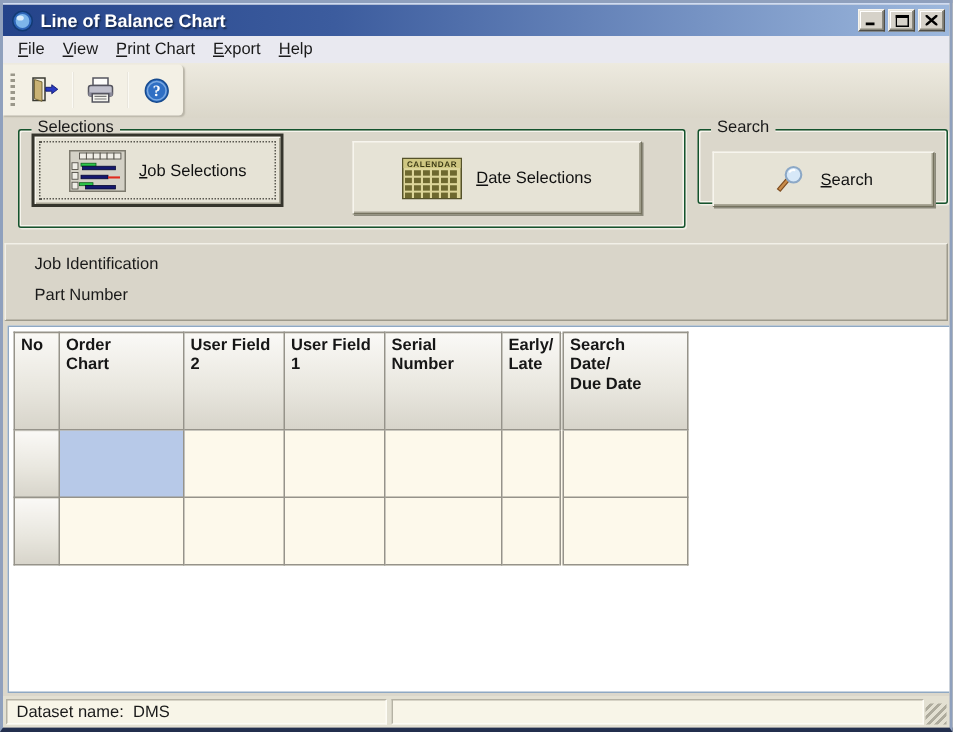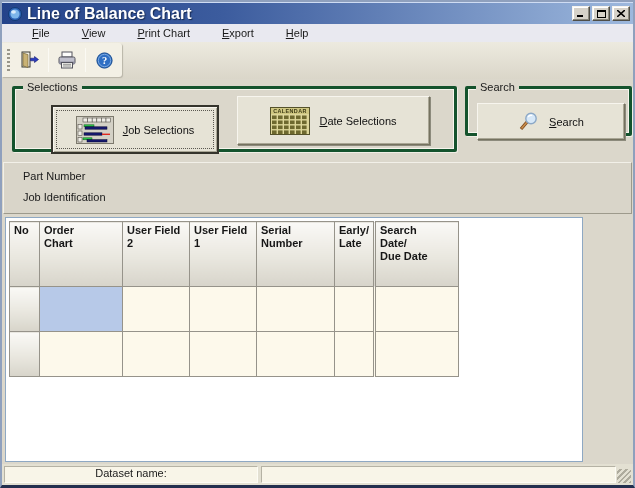--- a/index.html
+++ b/index.html
@@ -6,86 +6,86 @@
   body { font-family:"Liberation Sans", sans-serif; font-size:11px; color:#1a1a1a; background:#9a9a9a; }
 
   .window { position:relative; width:635px; height:488px; overflow:hidden;
     border:2px solid #8fa0bd; border-bottom:3px solid #232f4e; background:#dbd7cb; }
 
   
   .titlebar { position:absolute; left:0; right:0; top:0; height:22px;
     background:linear-gradient(to right,#24438a,#3c5c9e 35%,#9db8dd);
     border-top:1px solid #cfdcf3; display:flex; align-items:center; padding:0 3px; }
   .titlebar .app-icon { width:16px; height:16px; margin:0 4px 0 2px; flex:0 0 auto; }
-  .titlebar .title { color:#fff; font-weight:bold; font-size:16px; text-shadow:1px 1px 1px #16294f; flex:1 1 auto; white-space:nowrap; }
+  .titlebar .title { color:#fff; font-weight:bold; font-size:12px; text-shadow:1px 1px 1px #16294f; flex:1 1 auto; white-space:nowrap; }
   .winbtn { width:18px; height:15px; margin-left:2px; background:#d6d2c9;
     border:1px solid; border-color:#f6f4ee #4f4e47 #4f4e47 #f6f4ee;
     box-shadow:inset -1px -1px 0 #8b897e, inset 1px 1px 0 #fff;
     display:flex; align-items:center; justify-content:center; padding:0; cursor:pointer; }
   .winbtn svg { display:block; }
 
   
   .menubar { position:absolute; left:0; right:0; top:22px; height:18px; background:#e9e9f0;
     display:flex; align-items:center; padding-left:4px; }
-  .menu-item { padding:2px 6px; cursor:default; white-space:nowrap;margin-left:20px; }
+  .menu-item { padding:2px 6px; cursor:default; white-space:nowrap; }
   .ul { text-decoration:underline; }
 
   
   .toolbar { position:absolute; left:0; right:0; top:40px; height:37px;
     background:linear-gradient(#edeadf,#dad6c9); }
   .tb-band { position:absolute; left:0; top:1px; height:34px; width:120px;
     background:#f3f0e5; border-radius:0 3px 3px 0; box-shadow:1px 1px 1px #b9b5a8;
     display:flex; align-items:center; }
   .tb-grip { width:3px; height:22px; margin:0 6px 0 5px;
     background:repeating-linear-gradient(to bottom,#9a978a 0 2px,transparent 2px 4px); }
   .tb-btn { width:28px; height:26px; background:transparent; border:none; display:flex;
     align-items:center; justify-content:center; cursor:pointer; padding:0; }
   .tb-sep { width:1px; height:24px; background:#b9b6a8; border-right:1px solid #fbfaf4; margin:0 4px; }
 
   
   .main { position:absolute; left:0; right:0; top:77px; bottom:21px; background:#dbd7cb; }
 
-  .groupbox { position:absolute; border:3px solid #14532d; border-radius:2px;
+  .groupbox { position:absolute; border:1px solid #14532d; border-radius:2px;
     box-shadow:inset 1px 1px 0 #f7f5ee, inset -1px -1px 0 #f7f5ee, 1px 1px 0 #f0eee5; }
   .gb-label { position:absolute; top:-8px; left:8px; background:#dbd7cb; padding:0 4px; }
   .gb-selections { left:10px; top:7px; width:445px; height:66px; }
   .gb-search { left:463px; top:7px; width:167px; height:50px; }
 
   .big-btn { position:absolute; display:flex; align-items:center; justify-content:center; gap:9px;
     background:#e6e3d6; cursor:pointer; font-family:inherit; font-size:11px; color:#111;
     border:1px solid; border-color:#f7f5ee #75725f #75725f #f7f5ee;
     box-shadow:inset -1px -1px 0 #a9a695, 1px 1px 0 #8c8a7c; }
   .big-btn.focused { border:2px solid #35342c; box-shadow:inset 1px 1px 0 #f7f5ee, inset -1px -1px 0 #a9a695; }
   .big-btn.focused::after { content:""; position:absolute; inset:3px; border:1px dotted #5a5850; pointer-events:none; }
-  .btn-job    { left:8px;  top:16px;  width:168px; height:49px;margin-left:28px; }
+  .btn-job    { left:8px;  top:2px;  width:168px; height:49px; }
   .btn-date   { left:222px; top:7px; width:193px; height:49px; }
   .btn-search { left:9px;  top:14px; width:148px; height:37px; }
 
   .job-panel { position:absolute; left:1px; right:1px; top:83px; height:52px; background:#d9d5c9;
     border:1px solid; border-color:#f2f0e8 #9d9a8c #9d9a8c #f2f0e8; padding:7px 0 0 19px; }
   .job-panel div { margin-bottom:9px; }
 
   
-  .table-area { position:absolute; left:3px; top:138px; width:578px; height:245px;
+  .table-area { position:absolute; left:3px; top:138px; width:629px; height:245px;
     background:#fff; border:1px solid #8ea8c3; overflow:hidden; }
   table.grid { border-collapse:collapse; table-layout:fixed; margin:3px 0 0 3px; }
   table.grid th, table.grid td { border:1px solid #96938a; padding:2px 4px; vertical-align:top; text-align:left; }
   table.grid th { font-weight:bold; font-size:11px; line-height:13px; white-space:pre-line;
     background:linear-gradient(#faf9f6,#e9e7df 55%,#d7d4ca); color:#161616; }
   table.grid td { background:#fdf9eb; }
   table.grid td.rowhead { background:linear-gradient(#faf9f6,#e9e7df 55%,#d7d4ca); }
   table.grid .col-last { border-left:3px double #96938a; }
   table.grid thead tr { height:65px; }
   table.grid tbody tr { height:45px; }
 
   
   .statusbar { position:absolute; left:0; right:0; bottom:0; height:21px; background:#e3e0d2; }
   .sb-panel { position:absolute; top:2px; height:17px; background:#f8f5e8;
     border:1px solid; border-color:#b5b2a4 #fdfcf5 #fdfcf5 #b5b2a4;
-    display:flex; align-items:center; padding:0 6px; white-space:pre;flex-direction:column; }
+    display:flex; align-items:center; padding:0 6px; white-space:pre; }
   .sb-1 { left:2px; width:254px; }
   .sb-2 { left:259px; right:17px; }
   .sb-grip { position:absolute; right:2px; bottom:2px; width:14px; height:14px;
     background:repeating-linear-gradient(135deg,transparent 0 2px,#aeab9d 2px 4px); cursor:nwse-resize; }
 </style>
 </head>
 <body>
 
 <div class="window">
 
@@ -228,22 +228,22 @@
           <line x1="9" y1="10" x2="3" y2="17" stroke="#7c4a1e" stroke-width="3.2"></line>
           <line x1="9" y1="10" x2="3.5" y2="16.4" stroke="#c98c4a" stroke-width="1.6"></line>
           <circle cx="13" cy="6.5" r="5.2" fill="#d7e8f8" stroke="#8ca8c6" stroke-width="1.4"></circle>
           <path d="M10.5 4.5 A3.4 3.4 0 0 1 13.6 3.4" stroke="#ffffff" stroke-width="1.4" fill="none" stroke-linecap="round"></path>
         </svg>
         <span><span class="ul">S</span>earch</span>
       </button>
     </div>
 
     <div class="job-panel">
+      <div>Job Identification</div>
       <div>Part Number</div>
-      <div>Job Identification</div>
     </div>
 
     <div class="table-area">
       <table class="grid">
         <colgroup>
             <col style="width: 30px;">
             <col style="width: 83px;">
             <col style="width: 67px;">
             <col style="width: 67px;">
             <col style="width: 78px;">

